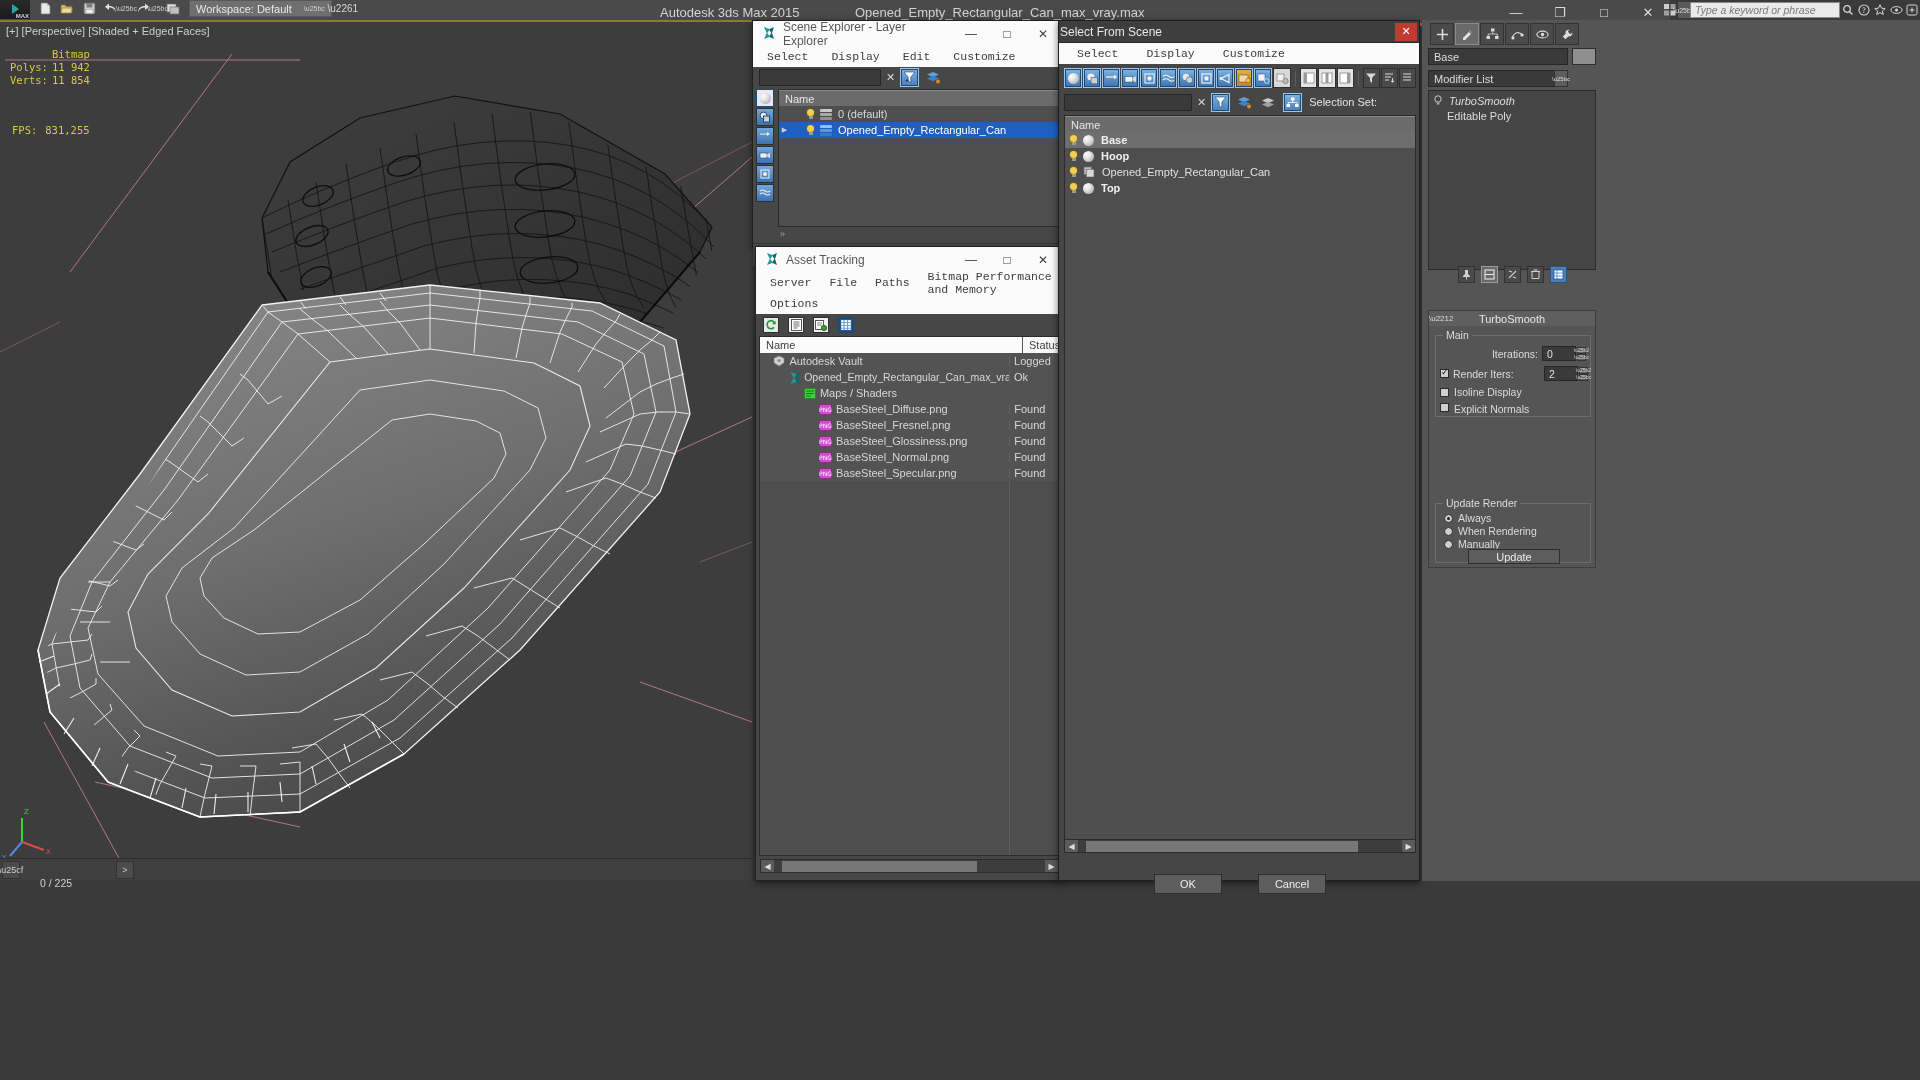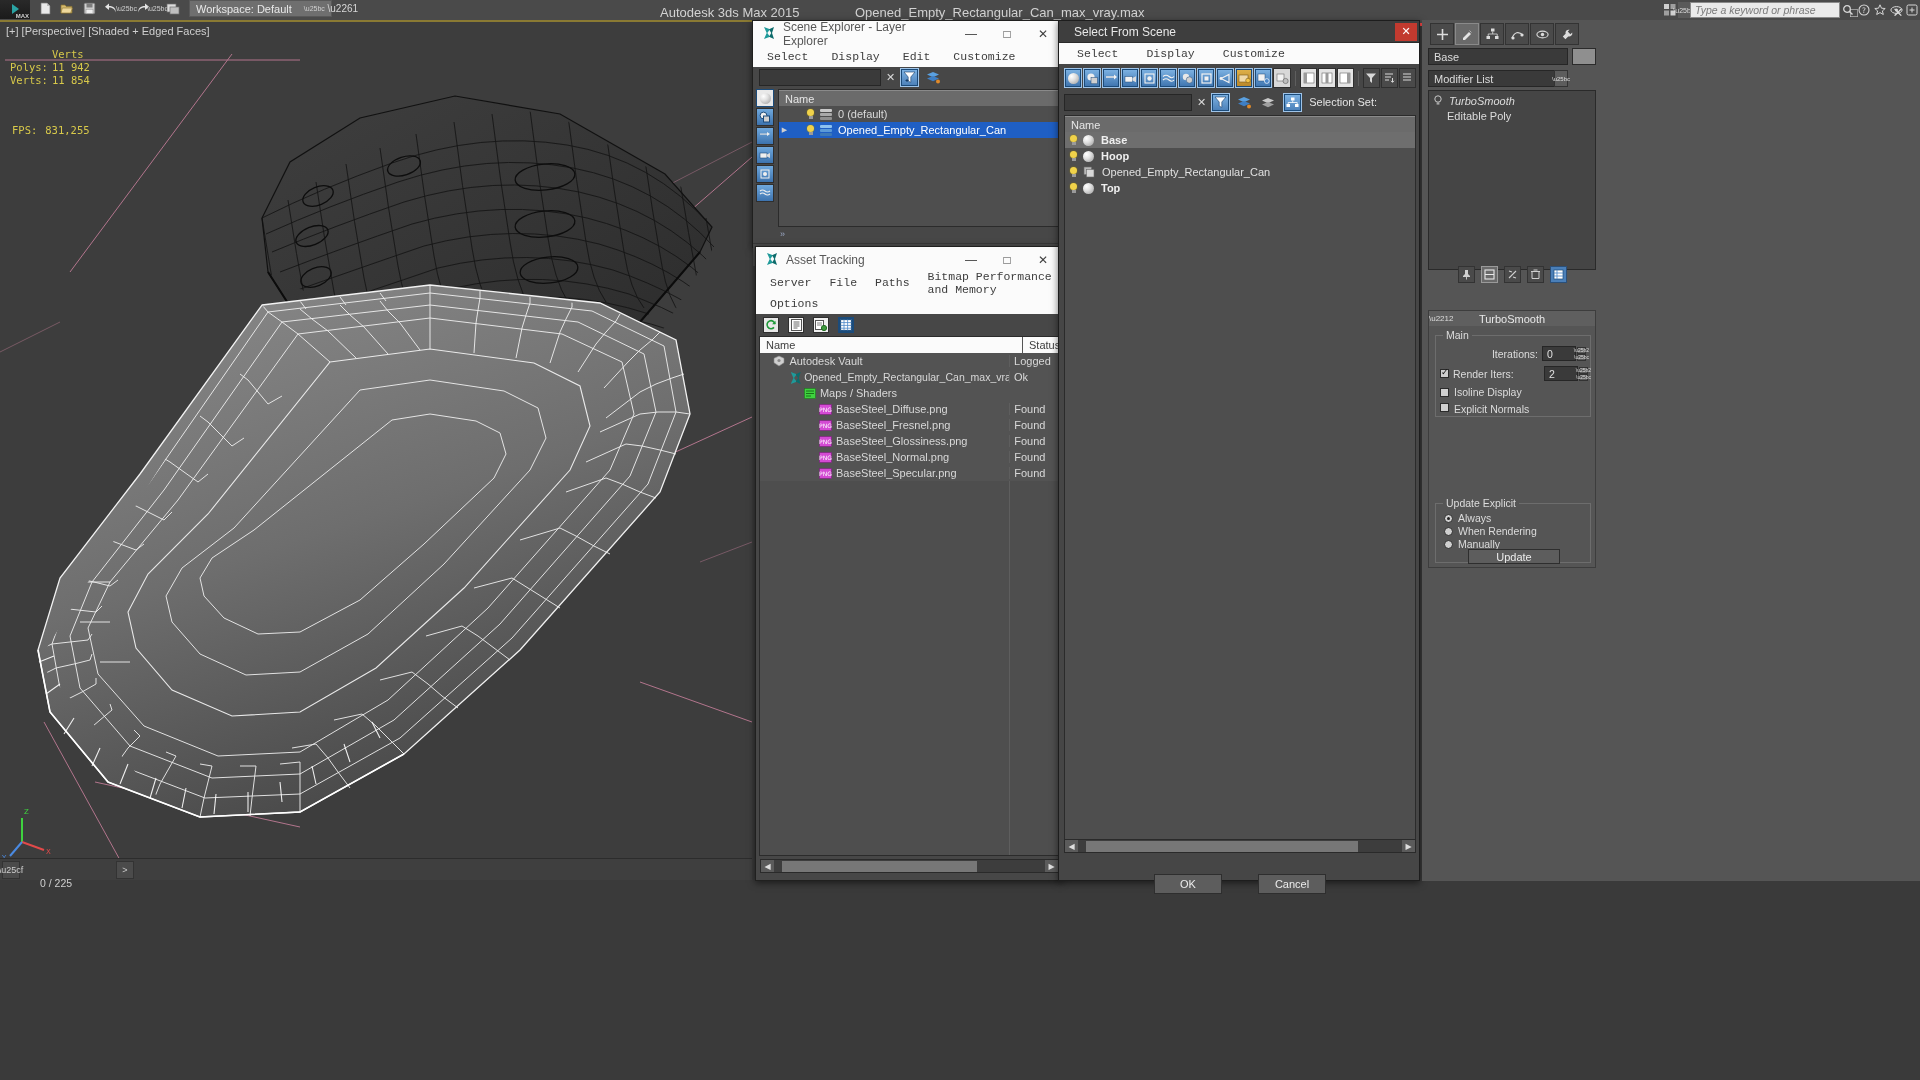--- a/index.html
+++ b/index.html
@@ -5,21 +5,21 @@
   * { box-sizing: border-box; margin:0; padding:0; }
   html,body { width:1920px; height:1080px; overflow:hidden; background:#3a3a3a;
     font-family:"Liberation Sans", sans-serif; -webkit-font-smoothing:antialiased; }
   body { position:relative; }
 
   
   .abs { position:absolute; }
   .nosel { user-select:none; }
 
   
-  #titlebar { position:absolute; left:0; top:0; width:1920px; height:26px;
+  #titlebar { position:absolute; left:0; top:0; width:1670px; height:26px;
      background:#4a4a4a; border-bottom:3px solid #ef4444; }
   #titlebar .apptitle { position:absolute; left:660px; top:5px; font-size:13px; color:#d2d2d2; }
   #titlebar .docname { position:absolute; left:855px; top:5px; font-size:13px; color:#d2d2d2; }
   .winbtn { position:absolute; top:0; width:44px; height:25px; color:#dcdcdc; font-size:13px;
      display:flex; align-items:center; justify-content:center; }
   #btn-min { right:132px; } #btn-max { right:88px; } #btn-rest { right:44px; } #btn-close { right:0px; }
 
   
   #qat { position:absolute; left:0; top:0; width:360px; height:17px; display:flex; align-items:center; }
   .maxlogo { width:30px; height:20px; background:linear-gradient(#2a2a2a,#1b1b1b);
@@ -99,21 +99,21 @@
      border-radius:50%; background:#f0d24a; box-shadow:0 0 2px #8c7a10; }
   .bulb::after { content:""; position:absolute; left:2.5px; top:7px; width:4px; height:3px; background:#9a9a9a; }
   .layers { width:12px; height:11px; position:relative; flex:0 0 auto; }
   .layers i { position:absolute; left:0; width:12px; height:3px; border-radius:1px; display:block; }
   .expander { width:11px; text-align:center; font-size:7px; color:#cfcfcf; flex:0 0 auto; }
 
   .fieldbox { background:#3a3a3a; border:1px solid #262626; height:17px; }
 
   
   #sfs { left:1058px; top:20px; width:362px; height:861px; background:#464646; border:1px solid #1d1d1d; }
-  #sfs .sfs-title { height:22px; background:#3e3e3e; display:flex; align-items:center; padding-left:15px;
+  #sfs .sfs-title { height:22px; background:#3e3e3e; display:flex; align-items:center; padding-left:1px;
      font-size:12px; color:#e8e8e8; border-bottom:1px solid #2a2a2a;}
   #sfs .sfs-x { margin-left:auto; width:22px; height:18px; background:#c23a2f; color:#fff;
      display:flex; align-items:center; justify-content:center; font-size:11px; margin-right:2px;}
   .dlgbtn { height:20px; min-width:66px; background:#5d5d5d; border:1px solid #2e2e2e;
      color:#ececec; font-size:11px; display:flex; align-items:center; justify-content:center; }
   .hscroll { height:14px; background:#3d3d3d; border:1px solid #2a2a2a; display:flex; align-items:center; }
   .hscroll .arw { width:13px; height:12px; background:#5b5b5b; color:#ddd; font-size:8px;
       display:flex; align-items:center; justify-content:center; }
   .hscroll .thumb { height:11px; background:#777; margin:0 1px; }
 
@@ -260,21 +260,21 @@
 </div>
 
 <div id="viewport">
   <div id="vpLabel">[+] [Perspective] [Shaded + Edged Faces]</div>
 
   <div id="vpStats">
     <table>
       <tbody>
           <tr>
             <td></td>
-            <td>Verts</td>
+            <td>Bitmap</td>
           </tr>
       <tr>
             <td>Polys:</td>
           <td>11 942</td>
           </tr>
       <tr>
             <td>Verts:</td>
           <td>11 854</td>
           </tr>
     </tbody>
@@ -1129,21 +1129,21 @@
         <span class="lbl">Isoline Display</span>
       </div>
       <div style="position:absolute; left:4px; top:67px; display:flex; gap:5px;">
         <span class="cb"></span>
         <span class="lbl">Explicit Normals</span>
       </div>
     </div>
 
 
     <div class="grpbox" style="position:absolute; left:6px; top:192px; width:156px; height:60px;">
-      <span class="grplabel">Update Explicit</span>
+      <span class="grplabel">Update Render</span>
       <div style="position:absolute; left:8px; top:8px; display:flex; align-items:center; gap:5px;">
         <span class="rb on"></span>
         <span class="lbl">Always</span>
       </div>
       <div style="position:absolute; left:8px; top:21px; display:flex; align-items:center; gap:5px;">
         <span class="rb"></span>
         <span class="lbl">When Rendering</span>
       </div>
       <div style="position:absolute; left:8px; top:34px; display:flex; align-items:center; gap:5px;">
         <span class="rb"></span>

